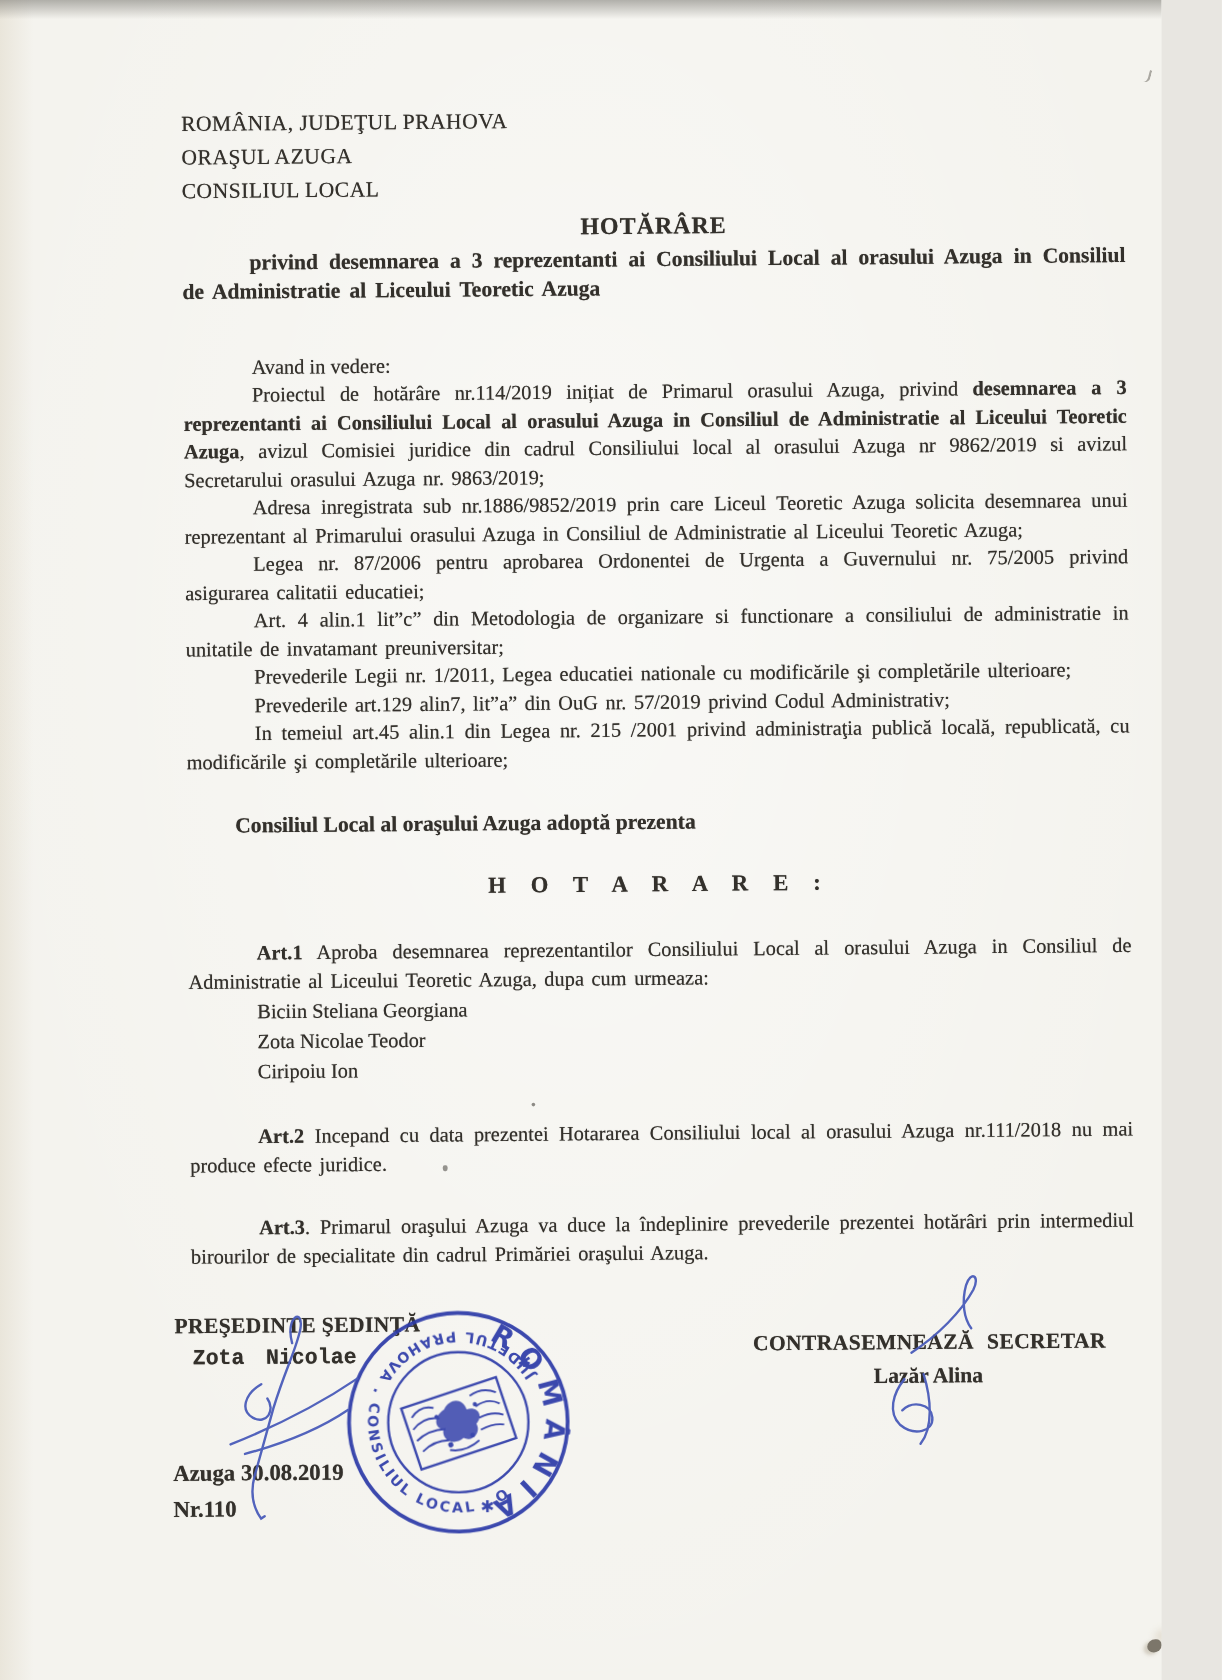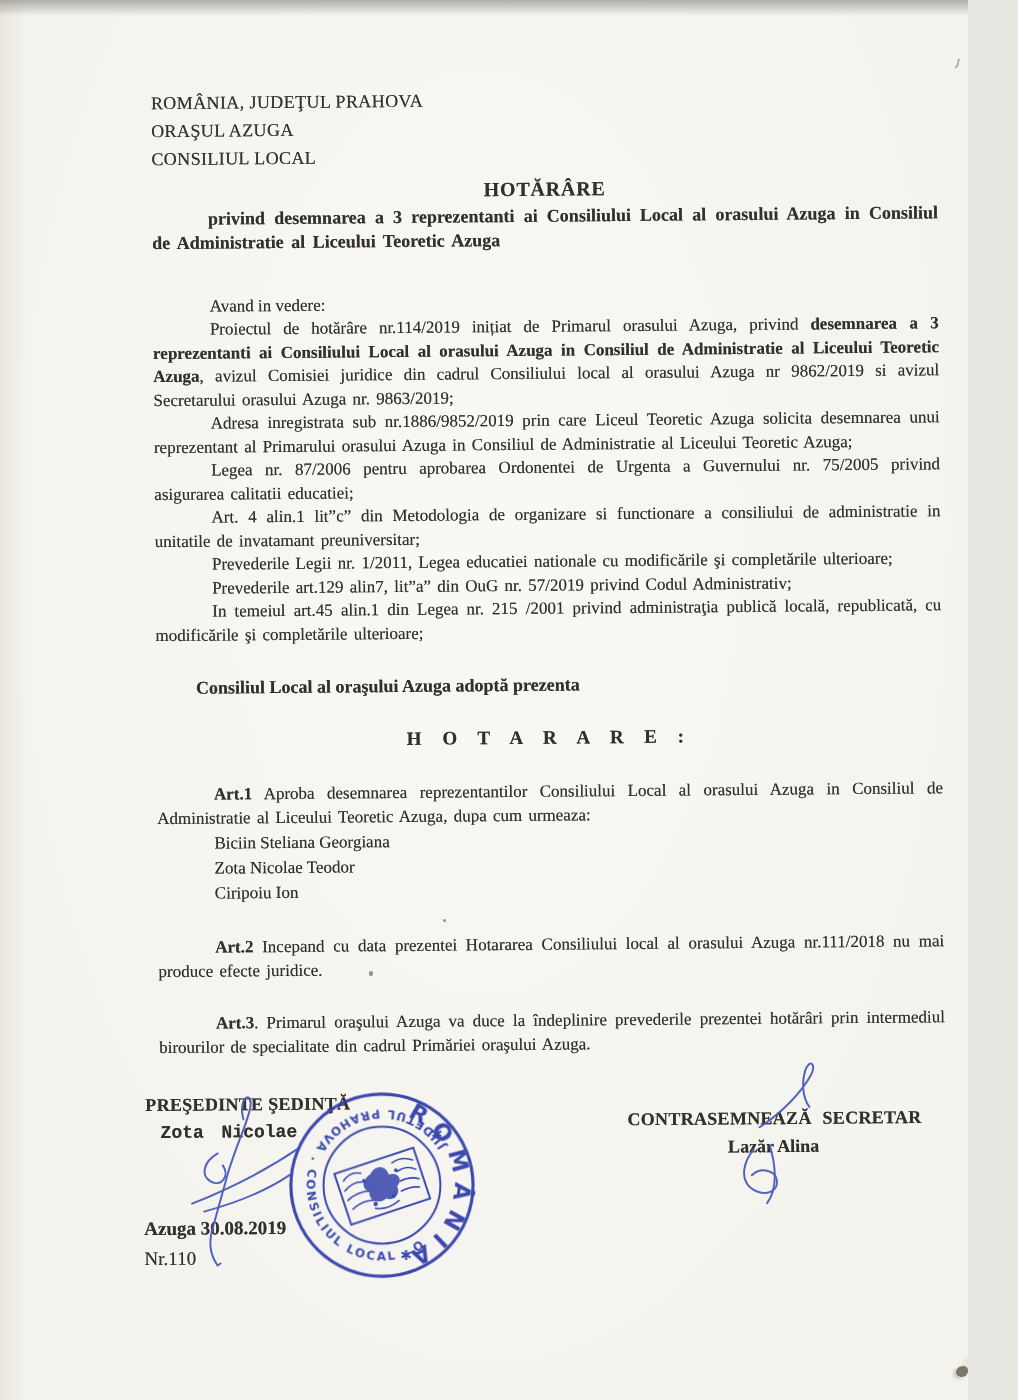--- a/index.html
+++ b/index.html
@@ -44,21 +44,21 @@
   .footer { position:absolute; left:0; top:0; width:1018px; height:1400px;
     transform:rotate(-0.45deg); transform-origin:40% 85%; pointer-events:none; }
   .sig-title { position:absolute; font-weight:bold; font-size:18px; letter-spacing:.3px;
     text-shadow:0 0 .6px rgba(46,43,38,.65); }
   .pres-title { left:146px; top:1093px; }
   .pres-name  { left:161px; top:1121px; position:absolute; font-weight:bold; font-size:18px; word-spacing:7px; text-shadow:0 0 .6px rgba(46,43,38,.65);font-family:Liberation Mono, monospace; }
   .contra-title { left:628px; top:1111px; word-spacing:6px; }
   .contra-name { position:absolute; left:628px; top:1139px; width:292px; text-align:center;
     font-weight:bold; font-size:18px; text-shadow:0 0 .6px rgba(46,43,38,.65); }
   .place-date { position:absolute; left:144px; top:1216px; font-weight:bold; font-size:19px; text-shadow:0 0 .6px rgba(46,43,38,.65); }
-  .doc-number { position:absolute; left:144px; top:1246px; font-weight:normal; font-size:19px; text-shadow:0 0 .6px rgba(46,43,38,.65); }
+  .doc-number { position:absolute; left:144px; top:1246px; font-weight:bold; font-size:19px; text-shadow:0 0 .6px rgba(46,43,38,.65); }
 
   .stamp { position:absolute; left:283px; top:1086px; width:198px; height:198px; opacity:.92; filter:blur(.2px); }
   .stamp text { font-family:"DejaVu Sans", sans-serif; font-weight:bold; fill:var(--stamp); }
   .sig { position:absolute; opacity:.95; }
   .sig path { fill:none; stroke:var(--ink); stroke-width:2; stroke-linecap:round; }
   .sig-left { left:148px; top:1076px; width:220px; height:200px; }
   .sig-right { left:688px; top:1046px; width:170px; height:170px; }
 
   .speck { position:absolute; pointer-events:none; }
   .speck-apostrophe { left:954px; top:58px; width:5px; height:11px;

